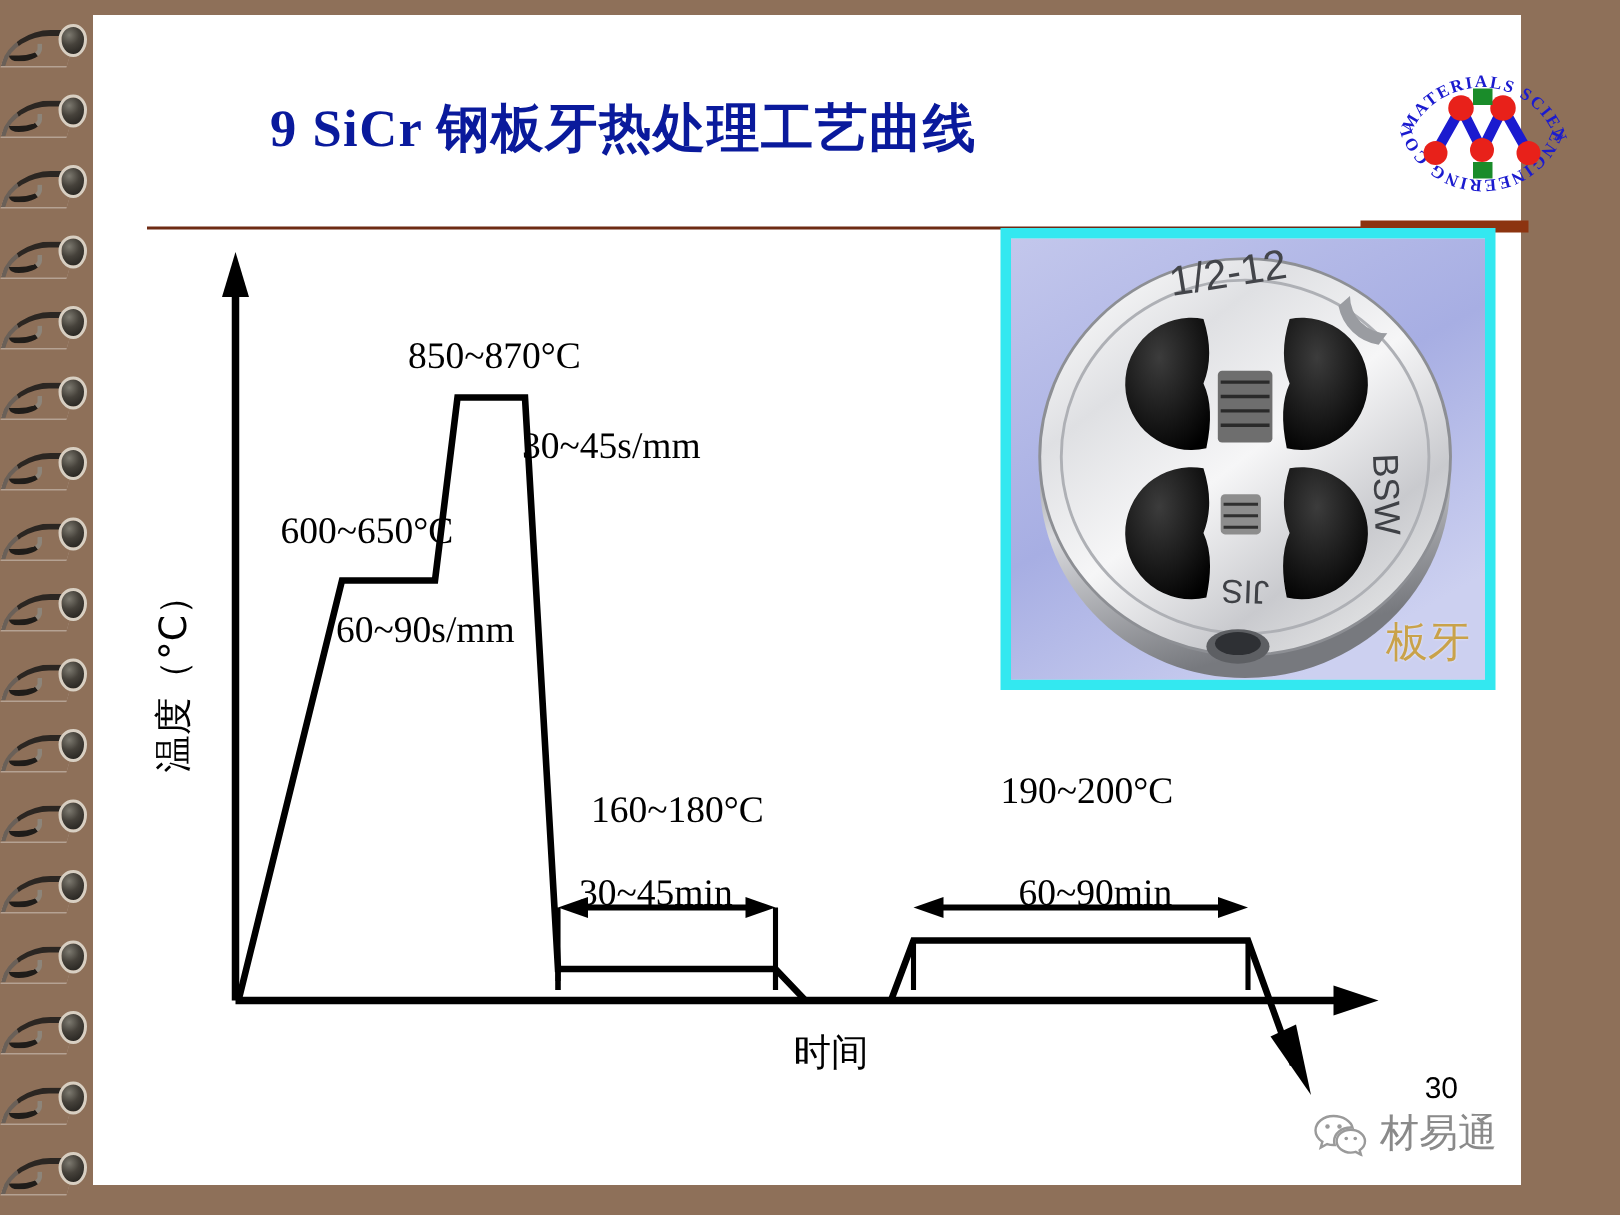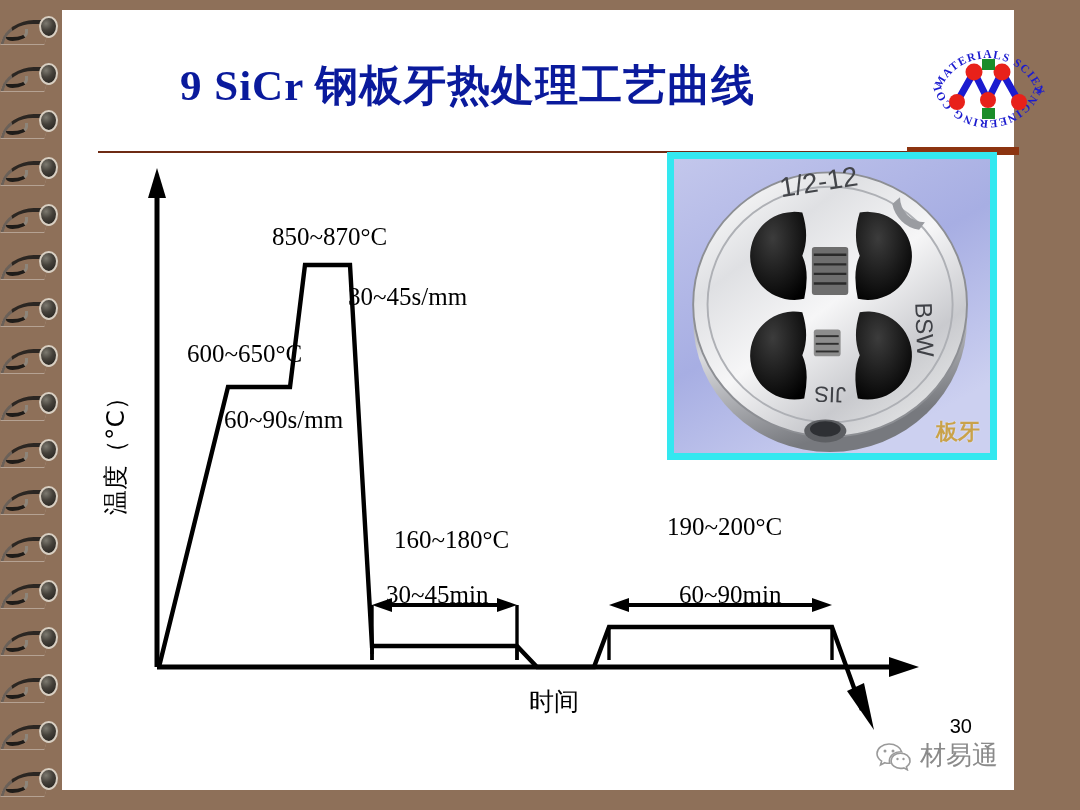--- a/index.html
+++ b/index.html
@@ -40,21 +40,21 @@
   #page {
     position: absolute; left: 62px; top: 10px;
     width: 952px; height: 780px;
     background: #ffffff;
   }
 
   
   #title-block { position: absolute; left: 0; top: 0; width: 952px; height: 140px; }
   #slide-title {
     position: absolute; left: 118px; top: 76px; transform: translateY(-50%);
-    font-size: 43px; color: #0A1A9C; font-weight: 700;
+    font-size: 35px; color: #0A1A9C; font-weight: 700;
     letter-spacing: 1px; white-space: nowrap;
     font-family: "Liberation Serif", "DejaVu Serif", serif;
   }
   #title-rule-thin {
     position: absolute; left: 36px; top: 141px; width: 830px; height: 2px;
     background: #6E2B14;
   }
   #title-rule-thick {
     position: absolute; left: 845px; top: 137px; width: 112px; height: 8px;
     background: #8C3410;
@@ -67,21 +67,21 @@
   
   #photo-box {
     position: absolute; left: 605px; top: 142px; width: 330px; height: 308px;
     border: 7px solid #33E8F0;
     background: linear-gradient(165deg, #b9bde8 0%, #a9b0e4 45%, #c7cbee 100%);
     overflow: hidden;
   }
   #die-photo { position: absolute; inset: 0; }
   #photo-caption {
     position: absolute; right: 10px; bottom: 6px;
-    font-size: 22px; font-weight: 700; color: #C9A24A;
+    font-size: 28px; font-weight: 400; color: #C9A24A;
     font-family: "Liberation Serif", "DejaVu Serif", serif;
     text-shadow: 0 0 2px rgba(255,255,255,.6);
   }
 
   
   #chart { position: absolute; left: 0; top: 140px; width: 952px; height: 600px; }
   #chart svg { display: block; }
   .curve { fill: none; stroke: #000; stroke-width: 4.4; stroke-linejoin: miter; }
   .axis  { fill: none; stroke: #000; stroke-width: 5; }
   .tick  { fill: none; stroke: #000; stroke-width: 3.4; }

